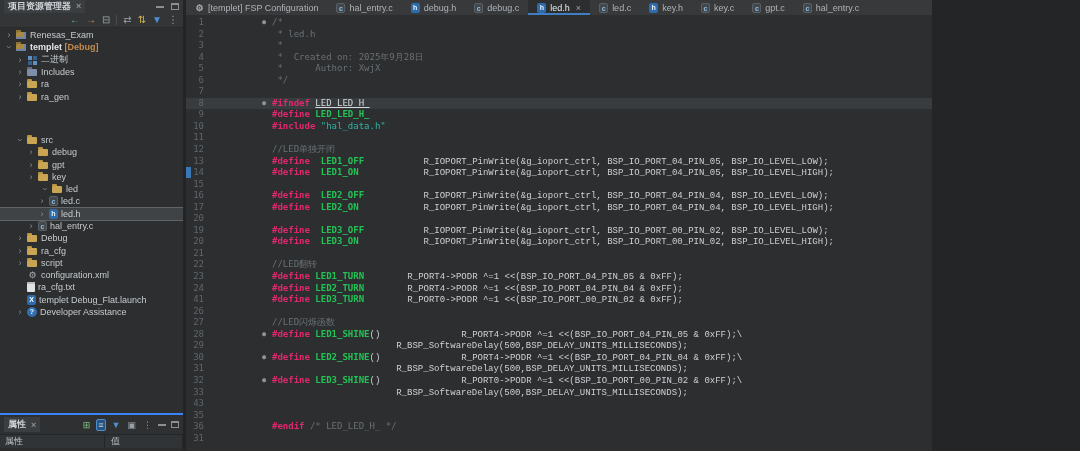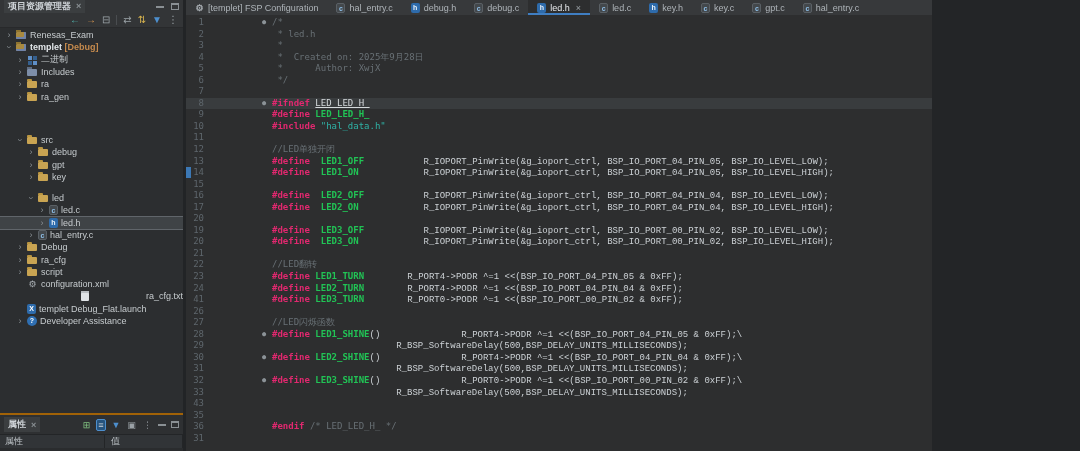--- a/index.html
+++ b/index.html
@@ -49,21 +49,21 @@
   .ti-bin{ }
   .ti-bin::after{ content:""; position:absolute; left:1px; top:1px; width:4px; height:4px; background:#5f8fc7; box-shadow:5px 0 0 #35608f, 0 5px 0 #35608f, 5px 5px 0 #5f8fc7;}
   .ti-file{ border-radius:2px; width:9px; height:10px; font:bold 7px "Liberation Sans",sans-serif; text-align:center; line-height:10px;}
   .ti-c{ background:#43484c; color:#8fc0ea; border:1px solid #5a6065;}
   .ti-h{ background:#2e6bab; color:#eaf2fa; }
   .ti-gear{ color:#a8aeb3; font-size:9px; line-height:10px; text-align:center;}
   .ti-txt{ background:#dfe3e6; width:8px; height:10px; border-radius:1px; box-shadow:inset 0 2px 0 #b9bec2;}
   .ti-launch{ background:#2e6bab; color:#fff; border-radius:2px; width:9px; height:10px; font:bold 7px "Liberation Sans",sans-serif; text-align:center; line-height:10px;}
   .ti-help{ background:#2f6fb2; color:#fff; border-radius:50%; width:10px; height:10px; font:bold 7px "Liberation Sans",sans-serif; text-align:center; line-height:10px;}
   
-  .props{ flex:0 0 auto; border-top:2px solid #a16207; background:#2e3032;}
+  .props{ flex:0 0 auto; border-top:2px solid #3b82f6; background:#2e3032;}
   .props-head{ height:19px; display:flex; align-items:center; justify-content:space-between; padding:0 4px;}
   .props-tab{ display:flex; align-items:center; gap:5px; padding:1px 4px; background:#3b3e40; font-weight:bold; color:#cdd2d6;}
   .props-icons{ display:flex; align-items:center; gap:5px; font-size:9px;}
   .pico{ padding:0 1px; cursor:pointer;}
   .pico.selbg{ background:#27547e; border:1px solid #4d8fce; border-radius:2px;}
   .props-cols{ height:14px; background:#313437; border-top:1px solid #232527; display:flex; align-items:center; color:#c0c6ca;}
   .pcol1{ width:105px; padding-left:5px; border-right:1px solid #232527; height:100%; display:flex; align-items:center;}
   .pcol2{ flex:1; padding-left:6px; border-right:1px solid #232527; height:100%; display:flex; align-items:center;}
   .props-body{ height:3px; background:#2a2c2e;}
   
@@ -161,21 +161,21 @@
         <div class="trow" style="padding-left: 27px;">
           <span class="arrow">›</span>
           <span class="ti ti-folder"></span>
           <span class="lbl">gpt</span>
         </div>
         <div class="trow" style="padding-left: 27px;">
           <span class="arrow">›</span>
           <span class="ti ti-folder"></span>
           <span class="lbl">key</span>
         </div>
-        <div class="trow" style="padding-left: 27px; margin-top: 9px;">
+        <div class="trow" style="padding-left: 41px;">
           <span class="arrow open">›</span>
           <span class="ti ti-folder"></span>
           <span class="lbl">led</span>
         </div>
         <div class="trow" style="padding-left: 38px;">
           <span class="arrow">›</span>
           <span class="ti ti-file ti-c">c</span>
           <span class="lbl">led.c</span>
         </div>
         <div class="trow sel" style="padding-left: 38px;">
@@ -201,21 +201,21 @@
         <div class="trow" style="padding-left: 16px;">
           <span class="arrow">›</span>
           <span class="ti ti-folder"></span>
           <span class="lbl">script</span>
         </div>
         <div class="trow" style="padding-left: 16px;">
           <span class="arrow"></span>
           <span class="ti ti-gear">⚙</span>
           <span class="lbl">configuration.xml</span>
         </div>
-        <div class="trow" style="padding-left: 16px; justify-content: space-between;">
+        <div class="trow" style="padding-left: 16px;">
           <span class="arrow"></span>
           <span class="ti ti-txt"></span>
           <span class="lbl">ra_cfg.txt</span>
         </div>
         <div class="trow" style="padding-left: 16px;">
           <span class="arrow"></span>
           <span class="ti ti-launch">X</span>
           <span class="lbl">templet Debug_Flat.launch</span>
         </div>
         <div class="trow" style="padding-left: 16px;">

